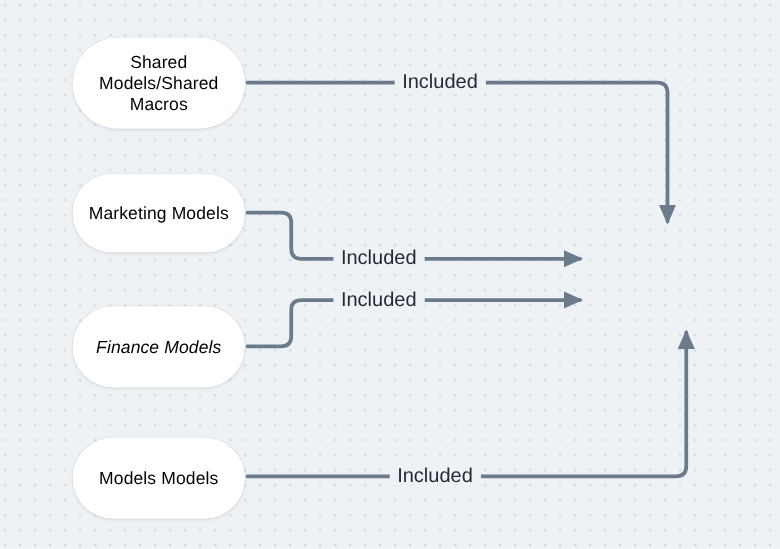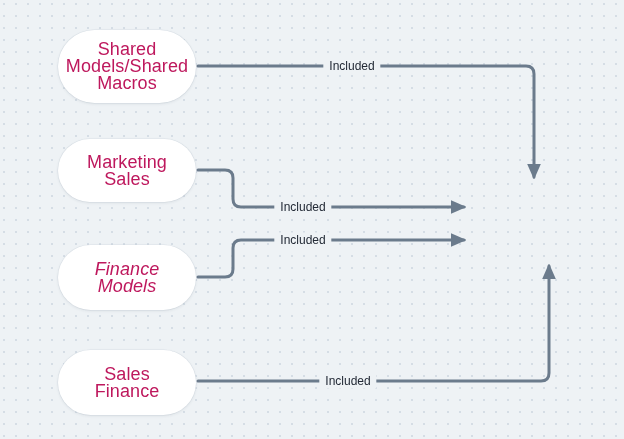--- a/index.html
+++ b/index.html
@@ -41,41 +41,41 @@
     background: #ffffff;
     border-radius: 40px;
     box-shadow: 0 1px 3px rgba(40, 55, 75, 0.10), 0 0 0 0.5px rgba(190,200,212,0.35);
     display: flex;
     align-items: center;
     justify-content: center;
     text-align: center;
     box-sizing: border-box;
   }
   .node-label {
-    color: #be185d;
-    font-size: 18px;
+    color: #000000;
+    font-size: 14px;
     line-height: 17px;
     font-family: "Liberation Sans", sans-serif;
     letter-spacing: 0.1px;
     white-space: pre-line;
     padding: 0 12px;
   }
 
   #node-shared-models  { left: 58px;  top: 30px;  width: 138px; height: 73px; }
   #node-marketing      { left: 58px;  top: 139px; width: 138px; height: 63px; }
   #node-finance        { left: 58px;  top: 245px; width: 138px; height: 65px; font-style: italic; }
   #node-sales          { left: 58px;  top: 350px; width: 138px; height: 65px; }
   #node-shared-repo    { left: 477px; top: 189px; width: 131px; height: 65px; }
 
   
   .edge-label {
     position: absolute;
     z-index: 3;
     color: #232a36;
-    font-size: 12px;
+    font-size: 16px;
     line-height: 13px;
     font-family: "Liberation Sans", sans-serif;
     background: #eef2f5;
     padding: 1px 6px;
     white-space: nowrap;
     transform: translate(-50%, -50%);
   }
   #label-shared-models { left: 352px; top: 66px; }
   #label-marketing     { left: 303px; top: 207px; }
   #label-finance       { left: 303px; top: 240px; }
@@ -102,29 +102,29 @@
     <path d="M 198 381 L 541 381 Q 549 381 549 373 L 549 266" fill="none" stroke="#6b7b8c" stroke-width="3" stroke-linecap="round" stroke-linejoin="round" marker-end="url(#arrow)"></path>
   </svg>
 
   <div class="node" id="node-shared-models">
     <span class="node-label">Shared
 Models/Shared
 Macros</span>
   </div>
 
   <div class="node" id="node-marketing">
-    <span class="node-label">Marketing Sales</span>
+    <span class="node-label">Marketing Models</span>
   </div>
 
   <div class="node" id="node-finance">
     <span class="node-label">Finance Models</span>
   </div>
 
   <div class="node" id="node-sales">
-    <span class="node-label">Sales Finance</span>
+    <span class="node-label">Models Models</span>
   </div>
 
 
   <div class="edge-label" id="label-shared-models">Included</div>
 
   <div class="edge-label" id="label-marketing">Included</div>
 
   <div class="edge-label" id="label-finance">Included</div>
 
   <div class="edge-label" id="label-sales">Included</div>

